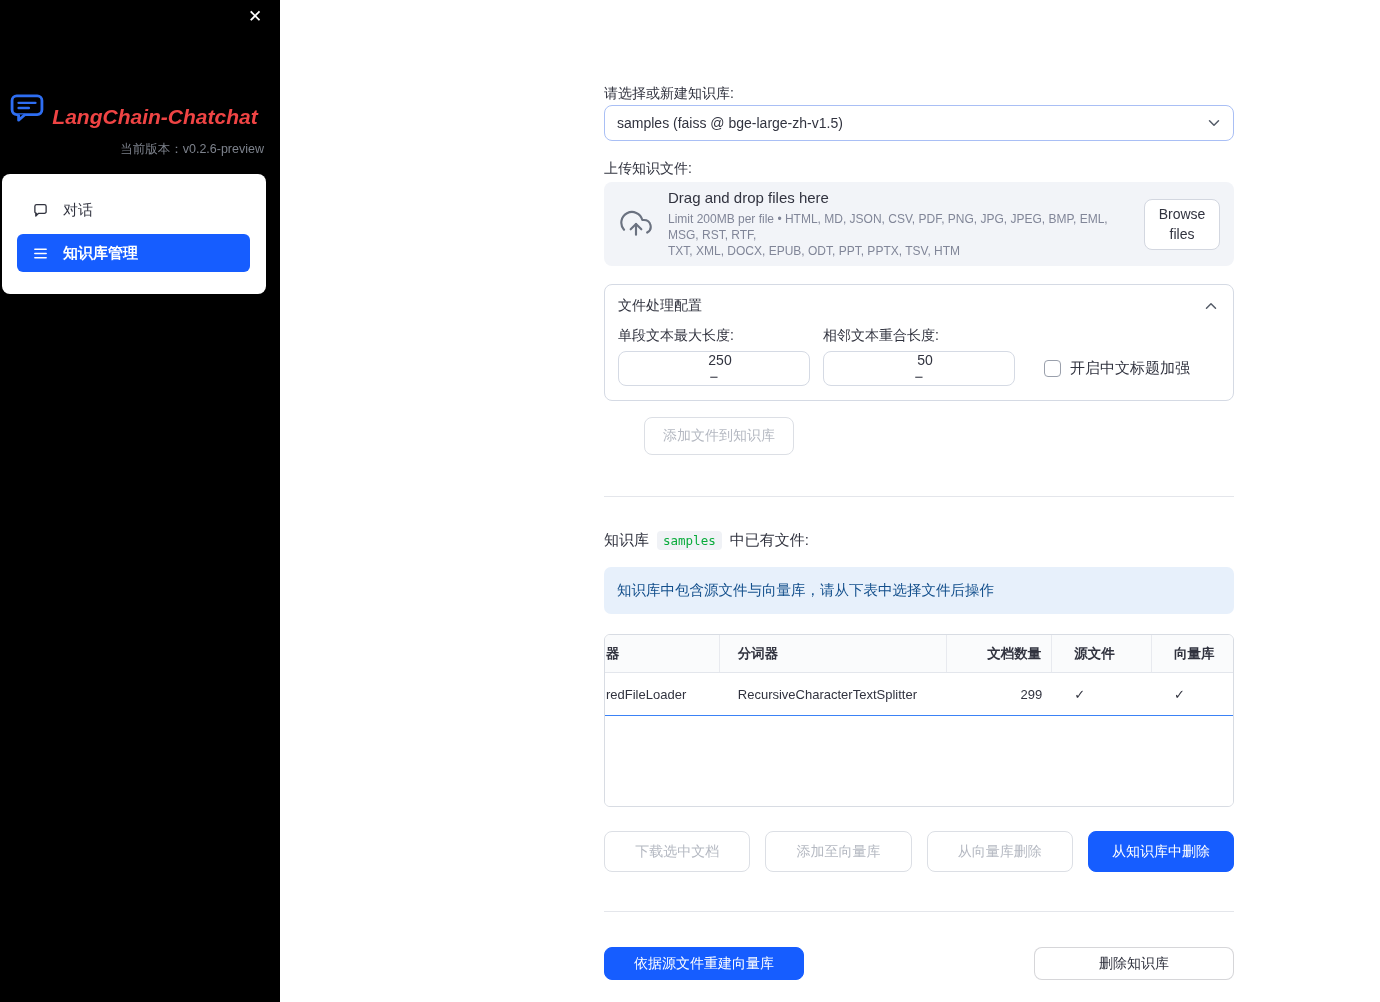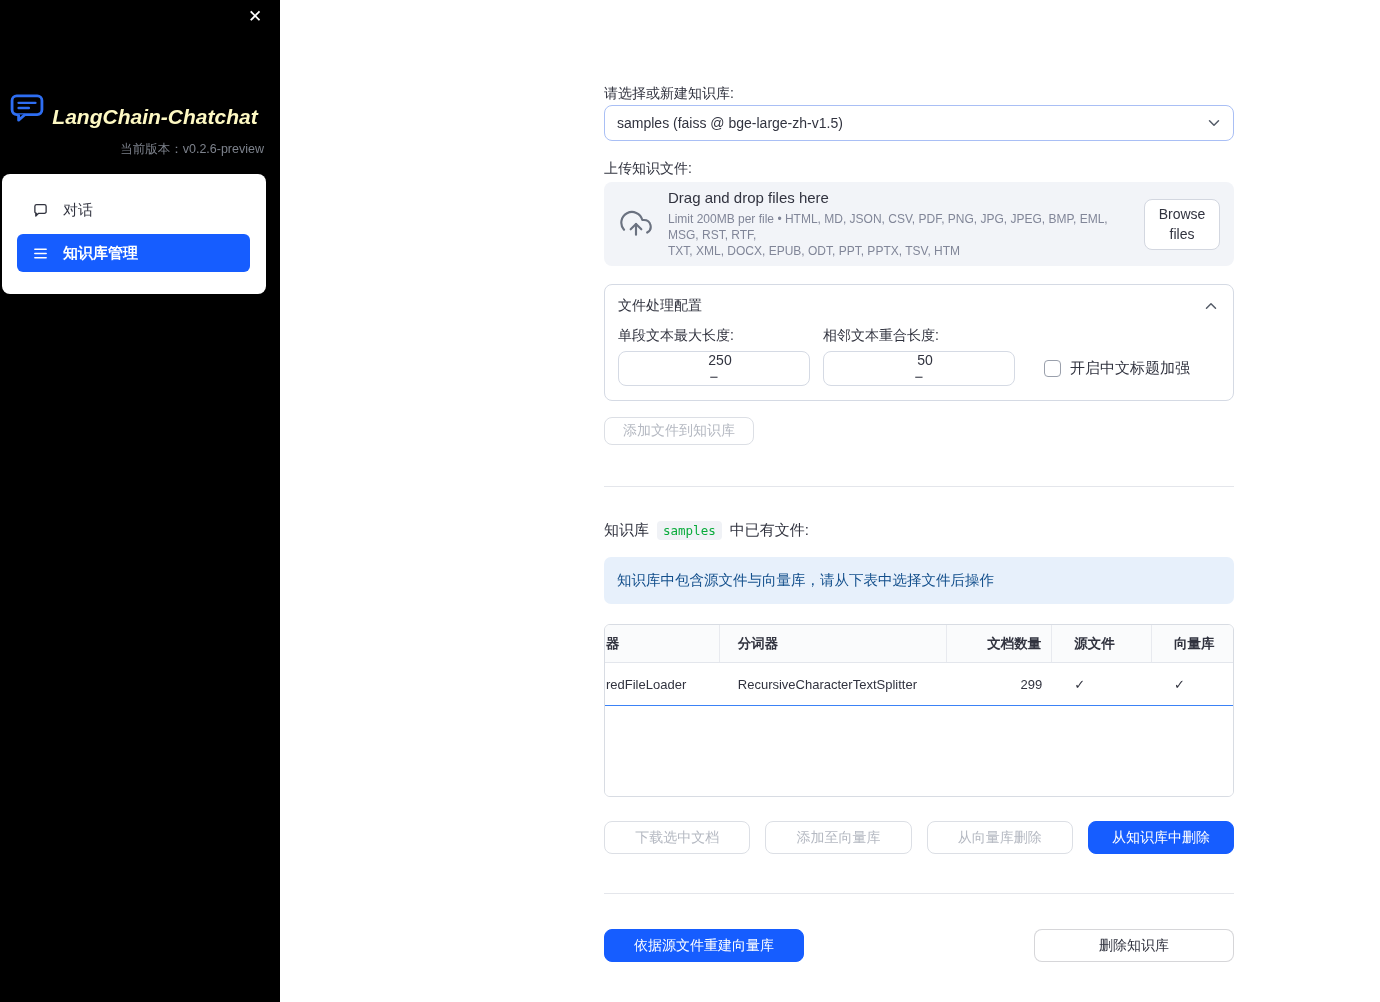--- a/index.html
+++ b/index.html
@@ -15,21 +15,21 @@
   
   .sidebar {
     width:280px; height:100%; background:#000000; flex-shrink:0;
     position:relative; padding:0 14px 0 2px;
   }
   .close-btn {
     position:absolute; top:8px; right:16px; color:#fff; font-size:17px;
     width:18px; height:18px; line-height:18px; text-align:center; cursor:pointer;
   }
   .logo-row { margin-top:86px; display:flex; align-items:center; justify-content:center; gap:8px; }
-  .logo-text { color:#fef9c3; font-size:21px; font-weight:bold; font-style:italic; white-space:nowrap;margin-top:19px; }
+  .logo-text { color:#ef4444; font-size:21px; font-weight:bold; font-style:italic; white-space:nowrap;margin-top:19px; }
   .version { text-align:right; color:#7d828c; font-size:12.5px; margin-top:12px; padding-right:2px; }
   .menu-card { background:#ffffff; border-radius:8px; margin-top:16px; padding:16px 0 22px 0; }
   .menu-item {
     height:40px; display:flex; align-items:center; gap:15px;
     padding-left:31px; font-size:15px; font-weight:500; color:#31333f; cursor:pointer;
   }
   .menu-item.active {
     background:var(--accent); color:#ffffff; border-radius:6px;
     margin:4px 16px 0 15px; padding-left:16px; height:38px; font-weight:600;
   }
@@ -83,21 +83,21 @@
   .checkbox-label { font-size:15px; }
 
   .btn {
     border-radius:8px; border:1px solid rgba(49,51,63,0.2); background:#fff;
     font-size:14px; color:#31333f; display:inline-flex; align-items:center; justify-content:center;
     cursor:pointer; font-family:inherit; white-space:nowrap;
   }
   .btn.disabled { color:#b5b9c2; border-color:#dcdfe5; cursor:default; }
   .btn.primary { background:var(--accent); border-color:var(--accent); color:#fff; }
 
-  .add-btn { margin-top:16px; height:28px; padding:0 18px; }
+  .add-btn { margin-top:16px; height:38px; padding:0 18px;margin-left:40px; }
 
   .divider { border:none; border-top:1px solid #e4e6eb; height:0; }
   .divider-1 { margin:41px 0 0 0; }
   .divider-2 { margin:39px 0 0 0; }
 
   .kb-line { margin-top:32px; display:flex; align-items:center; gap:8px; font-size:15px; height:22px; }
   .code {
     font-family:"DejaVu Sans Mono","Liberation Mono",monospace; font-size:12.5px;
     color:#09ab3b; background:#f0f2f6; border-radius:4px; padding:2px 6px;
   }
@@ -114,21 +114,21 @@
   .t-header .t-cell { border-right:1px solid #e8eaef; }
   .t-header .t-cell:last-child { border-right:none; }
   .c1 { width:115px; padding-left:1px; }
   .c2 { width:228px; padding-left:18px; }
   .c3 { width:105px; justify-content:flex-end; padding-right:10px; }
   .c4 { width:100px; padding-left:22px; }
   .c5 { width:81px;  padding-left:22px; }
   .t-filler { height:91px; background:#fff; }
 
   .actions { margin-top:24px; display:flex; gap:15px; }
-  .actions .btn { flex:1; height:33px; }
+  .actions .btn { flex:1; height:41px; }
 
   .bottom-row { margin-top:35px; display:flex; gap:15px; }
   .bottom-row .slot { flex:1; height:33px; }
   .bottom-row .btn { width:100%; height:33px; }
 
   svg { display:block; }
 </style>
 </head>
 <body>
 

